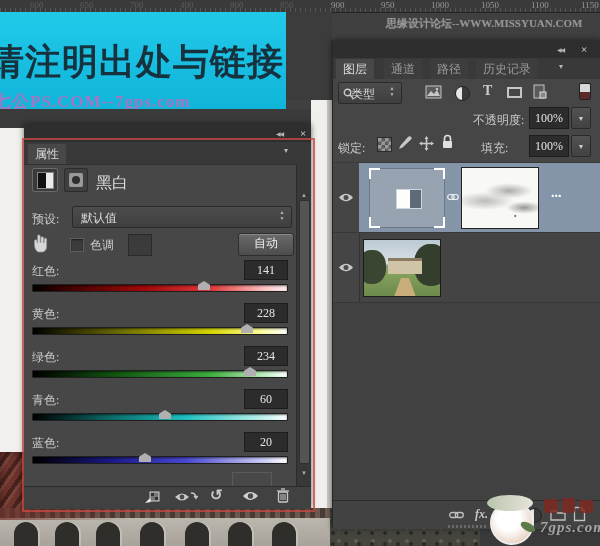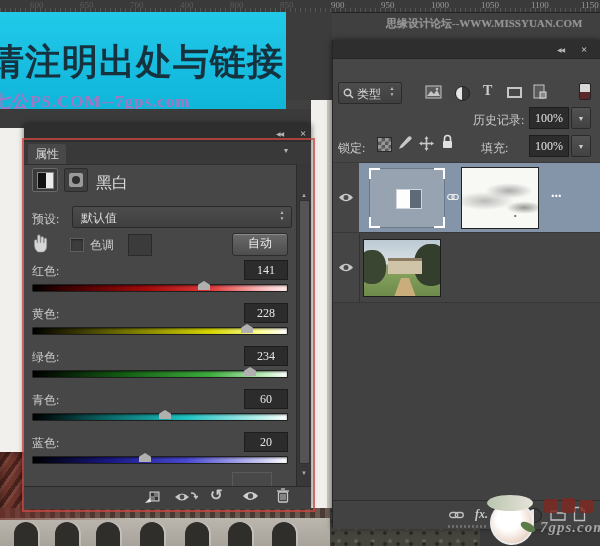--- a/index.html
+++ b/index.html
@@ -191,21 +191,21 @@
     </div>
 
     <span class="a" style="left:8px;top:108px">
       <svg width="20" height="22" viewBox="0 0 20 22">
           <path d="M6 20 C3 18 2.5 15 2.5 12 L2.5 9 A1.2 1.2 0 0 1 5 9 L5 11 L5.6 11 L5.6 4.2 A1.3 1.3 0 0 1 8.2 4.2 L8.2 10.5 L8.9 10.5 L8.9 6 A1.3 1.3 0 0 1 11.5 6 L11.5 10.8 L12.2 10.8 L12.2 7.4 A1.2 1.2 0 0 1 14.6 7.4 L14.6 14 C14.6 18 12.5 20 9.5 20 Z" fill="#d6d6d6" stroke="#9a9a9a" stroke-width=".6"></path>
         </svg>
     </span>
     <div class="a cbox" style="left:46px;top:114px"></div>
     <span class="a label12" style="left:66px;top:113px">色调</span>
     <div class="a swatch" style="left:104px;top:110px"></div>
-    <div class="a autob" style="left:208px;top:109px;width:54px;height:21px">自动</div>
+    <div class="a autob" style="left:214px;top:109px;width:54px;height:21px">自动</div>
 
     <span class="a label12" style="left:8px;top:139px">红色:</span>
     <div class="a vbox" style="left:220px;top:136px;width:44px;height:20px;line-height:18px">141</div>
     <div class="a track g-red" style="left:8px;top:160px"></div>
     <div class="a thumb" style="top: 157px; left: 174px;"></div>
 
     <span class="a label12" style="left:8px;top:182px">黄色:</span>
     <div class="a vbox" style="left:220px;top:179px;width:44px;height:20px;line-height:18px">228</div>
     <div class="a track g-yel" style="left:8px;top:203px"></div>
     <div class="a thumb" style="top: 200px; left: 217px;"></div>
@@ -264,51 +264,58 @@
           <line x1="9" y1="6" x2="9" y2="12" stroke="#c8c8c8"></line>
         </svg>
     </span>
   </div>
 
   <div class="a panel layers">
     <div class="a phead" style="left:0;top:0;width:268px;height:18px">
       <span class="a collapse" style="left:224px;top:6px">◀◀</span>
       <span class="a closex" style="left:248px;top:3px">×</span>
     </div>
+    <div class="a ptabs" style="left:0;top:18px;width:268px;height:21px">
+      <span class="a tab active" style="left:3px;top:1px">图层</span>
+      <span class="a tab" style="left:51px;top:1px">通道</span>
+      <span class="a tab" style="left:97px;top:1px">路径</span>
+      <span class="a tab" style="left:143px;top:1px">历史记录</span>
+      <span class="a menu-ico" style="left:234px;top:7px"><span class="menu-lines"></span></span>
+    </div>
     <div class="a" style="left:0;top:39px;width:268px;height:421px;background:#464646"></div>
 
     <div class="a dd" style="left:5px;top:42px;width:64px;height:22px">
       <span class="a" style="left:4px;top:5px">
         <svg width="11" height="11" viewBox="0 0 11 11">
             <circle cx="4.5" cy="4.5" r="3.2" fill="none" stroke="#ccc" stroke-width="1.4"></circle>
             <line x1="7" y1="7" x2="10" y2="10" stroke="#ccc" stroke-width="1.6"></line>
           </svg>
       </span>
-      <span class="lbl" style="left:18px">类型</span>
+      <span class="lbl" style="left:12px">类型</span>
       <span class="updown">▲<br>▼</span>
     </div>
     <span class="a" style="left:92px;top:45px">
       <svg width="17" height="14" viewBox="0 0 17 14">
           <rect x="1" y="1" width="15" height="12" fill="#5a5a5a" stroke="#c5c5c5"></rect>
           <path d="M2 11 L6 6 L9 9 L12 5 L15 11 Z" fill="#c5c5c5"></path>
           <circle cx="12" cy="4" r="1.3" fill="#c5c5c5"></circle>
         </svg>
     </span>
     <span class="a halfc" style="left:122px;top:46px"></span>
     <span class="a" style="left:150px;top:43px;font-size:14px;font-weight:bold;color:#ccc">T</span>
     <span class="a" style="left:174px;top:47px;width:15px;height:11px;border:2px solid #c5c5c5;box-sizing:border-box"></span>
     <span class="a" style="left:200px;top:44px">
       <svg width="14" height="16" viewBox="0 0 14 16">
           <rect x="1" y="1" width="10" height="13" fill="#5a5a5a" stroke="#c5c5c5"></rect>
           <rect x="7" y="8" width="6" height="6" fill="#888" stroke="#ddd"></rect>
         </svg>
     </span>
     <span class="a toggle2" style="left:246px;top:43px"></span>
 
-    <span class="a label12" style="left:140px;top:72px">历史记录:</span>
+    <span class="a label12" style="left:140px;top:72px">不透明度:</span>
     <div class="a vbox" style="left:196px;top:67px;width:40px;height:22px;line-height:20px">100%</div>
     <div class="a dbtn" style="left:238px;top:67px;width:20px;height:22px;line-height:22px">▼</div>
 
     <span class="a label12" style="left:5px;top:100px">锁定:</span>
     <span class="a checker" style="left:44px;top:97px;width:13px;height:13px"></span>
     <span class="a" style="left:64px;top:95px">
       <svg width="15" height="16" viewBox="0 0 15 16">
           <path d="M2 14 L3.5 10.5 L11 2 q1.6-1.6 3 -0.2 t-0.2 3 L5.5 12.5 Z" fill="#c8c8c8"></path>
         </svg>
     </span>

